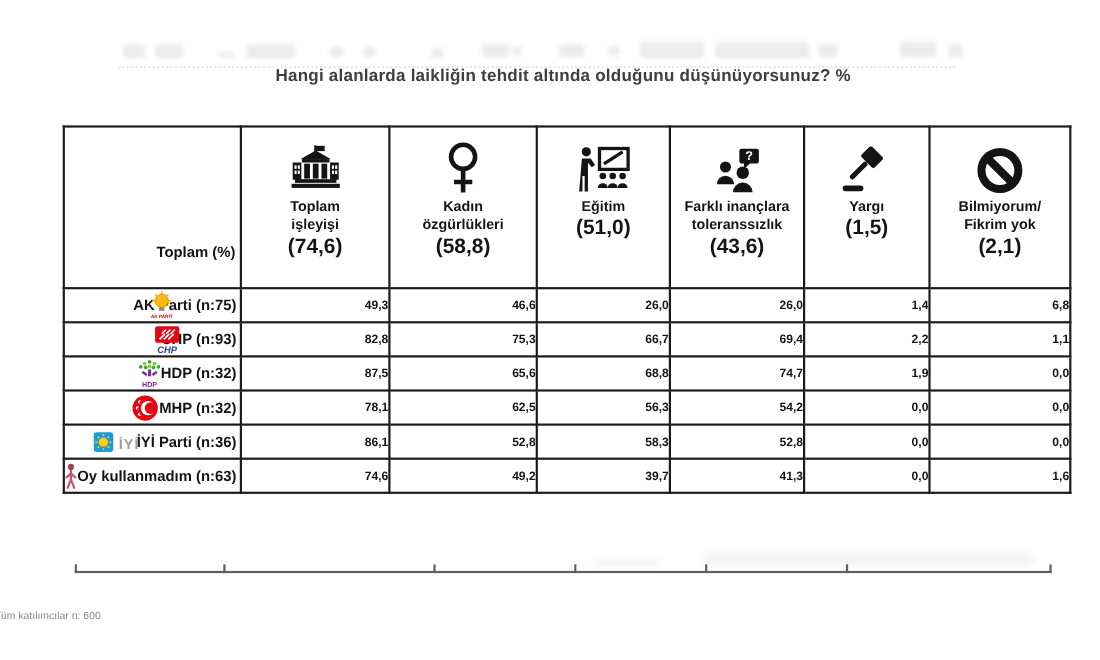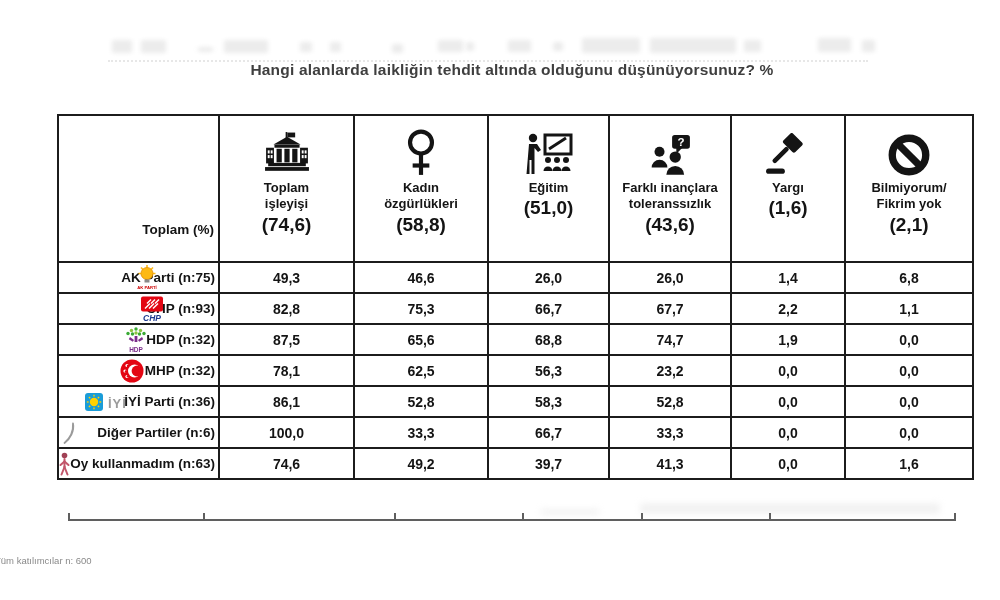--- a/index.html
+++ b/index.html
@@ -20,21 +20,21 @@
   td.corner{vertical-align:bottom !important;text-align:right;
             font-size:13.5px;font-weight:bold;color:#141414;padding:0 4px 24px 0 !important;}
   .hwrap{display:flex;flex-direction:column;align-items:center;height:100%;}
   .icbox{height:56px;display:flex;align-items:flex-end;justify-content:center;padding-top:5px;}
   .hlabel{white-space:pre-line;text-align:center;font-size:13px;font-weight:bold;
           color:#141414;line-height:1.25;margin-top:3px;}
   .hvalue{text-align:center;font-size:19px;font-weight:bold;color:#141414;line-height:1.25;}
   tr.datarow td{height:29px;}
   td.party{position:relative;text-align:right;padding-right:3px !important;
            font-size:13.5px;font-weight:bold;color:#141414;white-space:nowrap;}
-  td.val{text-align:center;font-size:14px;font-weight:bold;color:#141414;}
+  td.val{text-align:right;font-size:11px;font-weight:bold;color:#141414;}
   .logo{position:absolute;top:50%;transform:translateY(-50%);line-height:0;}
   .logo-akp{left:70px;} .logo-chp{left:78px;} .logo-hdp{left:62px;} .logo-mhp{left:60px;}
   .logo-iyi{left:26px;} .logo-other{left:2px;} .logo-novote{left:0px;}
   
   .axis{position:absolute;left:68px;top:519px;width:888px;height:2px;background:#5f5f5f;}
   .tick{position:absolute;width:2px;height:8px;top:513px;background:#5f5f5f;}
   
   .footnote{position:absolute;left:-5px;top:555px;font-size:9.5px;color:#8a8a8a;}
 </style>
 </head>
@@ -183,21 +183,21 @@
             <g fill="#141414">
               <g transform="rotate(45 23 14)">
                 <rect x="15" y="1" width="16" height="13" rx="2"></rect>
                 <rect x="20.8" y="14" width="4.4" height="20" rx="2"></rect>
               </g>
               <rect x="2" y="34" width="18" height="5" rx="2.5"></rect>
             </g>
           </svg>
         </div>
         <div class="hlabel">Yargı</div>
-        <div class="hvalue">(1,6)</div>
+        <div class="hvalue">(1,5)</div>
       </div>
           </td>
 
       <td>
             <div class="hwrap">
         <div class="icbox">
           <svg width="44" height="44" viewBox="0 0 42 42">
             <g fill="none" stroke="#141414" stroke-width="7">
               <circle cx="21" cy="21" r="16"></circle>
               <line x1="10" y1="10" x2="32" y2="32"></line>
@@ -251,21 +251,21 @@
               <line x1="18" y1="8" x2="22" y2="4"></line>
             </g>
             <text x="15" y="25.5" text-anchor="middle" font-family="Liberation Sans, sans-serif" font-size="8.5" font-weight="bold" font-style="italic" fill="#1d3a8f">CHP</text>
           </svg>
         </span>
         <span>CHP (n:93)</span>
       </td>
       <td class="val">82,8</td>
       <td class="val">75,3</td>
       <td class="val">66,7</td>
-      <td class="val">67,7</td>
+      <td class="val">69,4</td>
       <td class="val">2,2</td>
       <td class="val">1,1</td>
     </tr>
 
     <tr class="datarow">
       <td class="party">
         <span class="logo logo-hdp">
           <svg width="30" height="28" viewBox="0 0 30 28">
             <g>
               <circle cx="15" cy="3" r="1.7" fill="#3aaa35"></circle>
@@ -304,21 +304,21 @@
                 <circle cx="7" cy="13.4" r="1.25" fill="#e30613"></circle>
             <circle cx="8" cy="18.5" r="1.6" fill="#ffffff"></circle>
                 <circle cx="9" cy="18.2" r="1.25" fill="#e30613"></circle>
           </svg>
         </span>
         <span>MHP (n:32)</span>
       </td>
       <td class="val">78,1</td>
       <td class="val">62,5</td>
       <td class="val">56,3</td>
-      <td class="val">23,2</td>
+      <td class="val">54,2</td>
       <td class="val">0,0</td>
       <td class="val">0,0</td>
     </tr>
 
     <tr class="datarow">
       <td class="party">
         <span class="logo logo-iyi">
           <svg width="48" height="20" viewBox="0 0 48 20">
             <rect x="0" y="1" width="18" height="18" rx="3" fill="#1a9cd8"></rect>
             <circle cx="9" cy="10" r="4.2" fill="#ffd100"></circle>
@@ -338,36 +338,20 @@
         <span>İYİ Parti (n:36)</span>
       </td>
       <td class="val">86,1</td>
       <td class="val">52,8</td>
       <td class="val">58,3</td>
       <td class="val">52,8</td>
       <td class="val">0,0</td>
       <td class="val">0,0</td>
     </tr>
 
-    <tr class="datarow">
-      <td class="party">
-        <span class="logo logo-other">
-          <svg width="20" height="26" viewBox="0 0 20 26">
-            <path d="M3.5 23 C9 19 13.5 11 12 3.5 C12.5 11 9.5 18 3.5 23 Z" fill="none" stroke="#9a9a9a" stroke-width="1.8" stroke-linejoin="round"></path>
-          </svg>
-        </span>
-        <span>Diğer Partiler (n:6)</span>
-      </td>
-      <td class="val">100,0</td>
-      <td class="val">33,3</td>
-      <td class="val">66,7</td>
-      <td class="val">33,3</td>
-      <td class="val">0,0</td>
-      <td class="val">0,0</td>
-    </tr>
 
     <tr class="datarow">
       <td class="party">
         <span class="logo logo-novote">
           <svg width="11" height="24" viewBox="0 0 11 24">
             <circle cx="5.5" cy="3.5" r="2.8" fill="#a04055"></circle>
             <g stroke="#c2566b" stroke-width="2" stroke-linecap="round">
               <line x1="5.5" y1="7" x2="5.5" y2="15"></line>
               <line x1="5.5" y1="9.5" x2="1.5" y2="13"></line>
                   <line x1="5.5" y1="9.5" x2="9.5" y2="13"></line>

